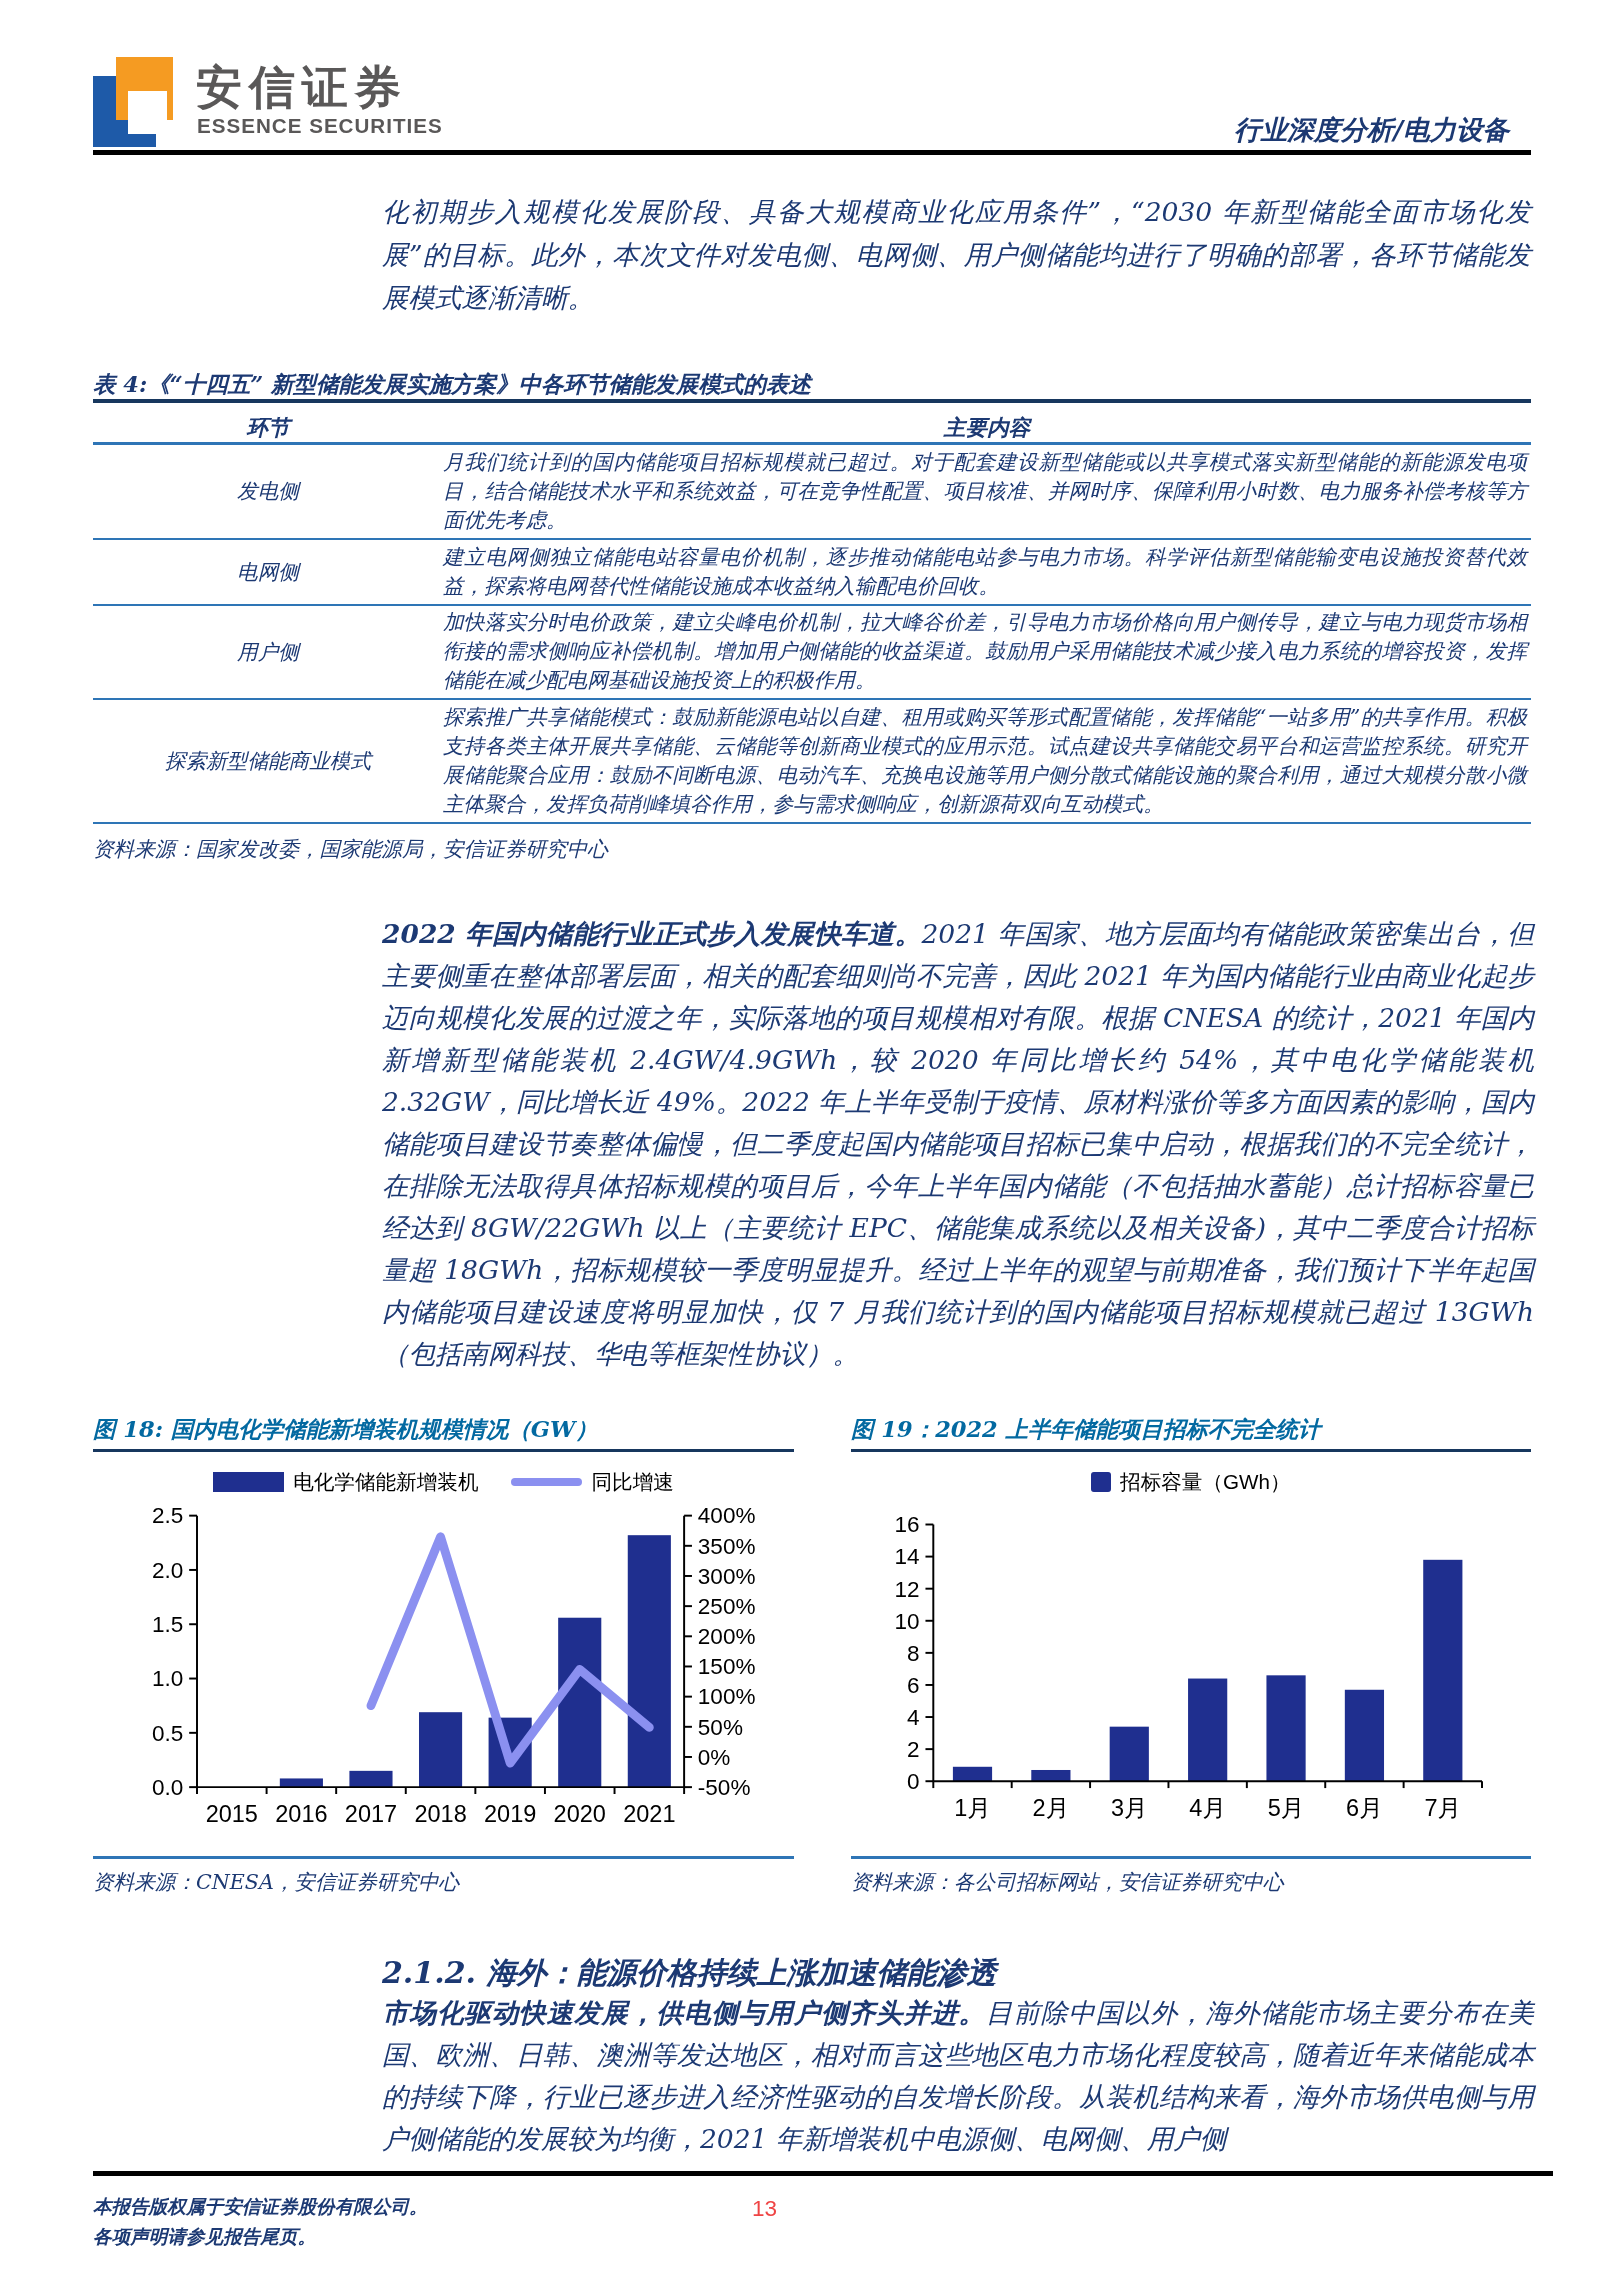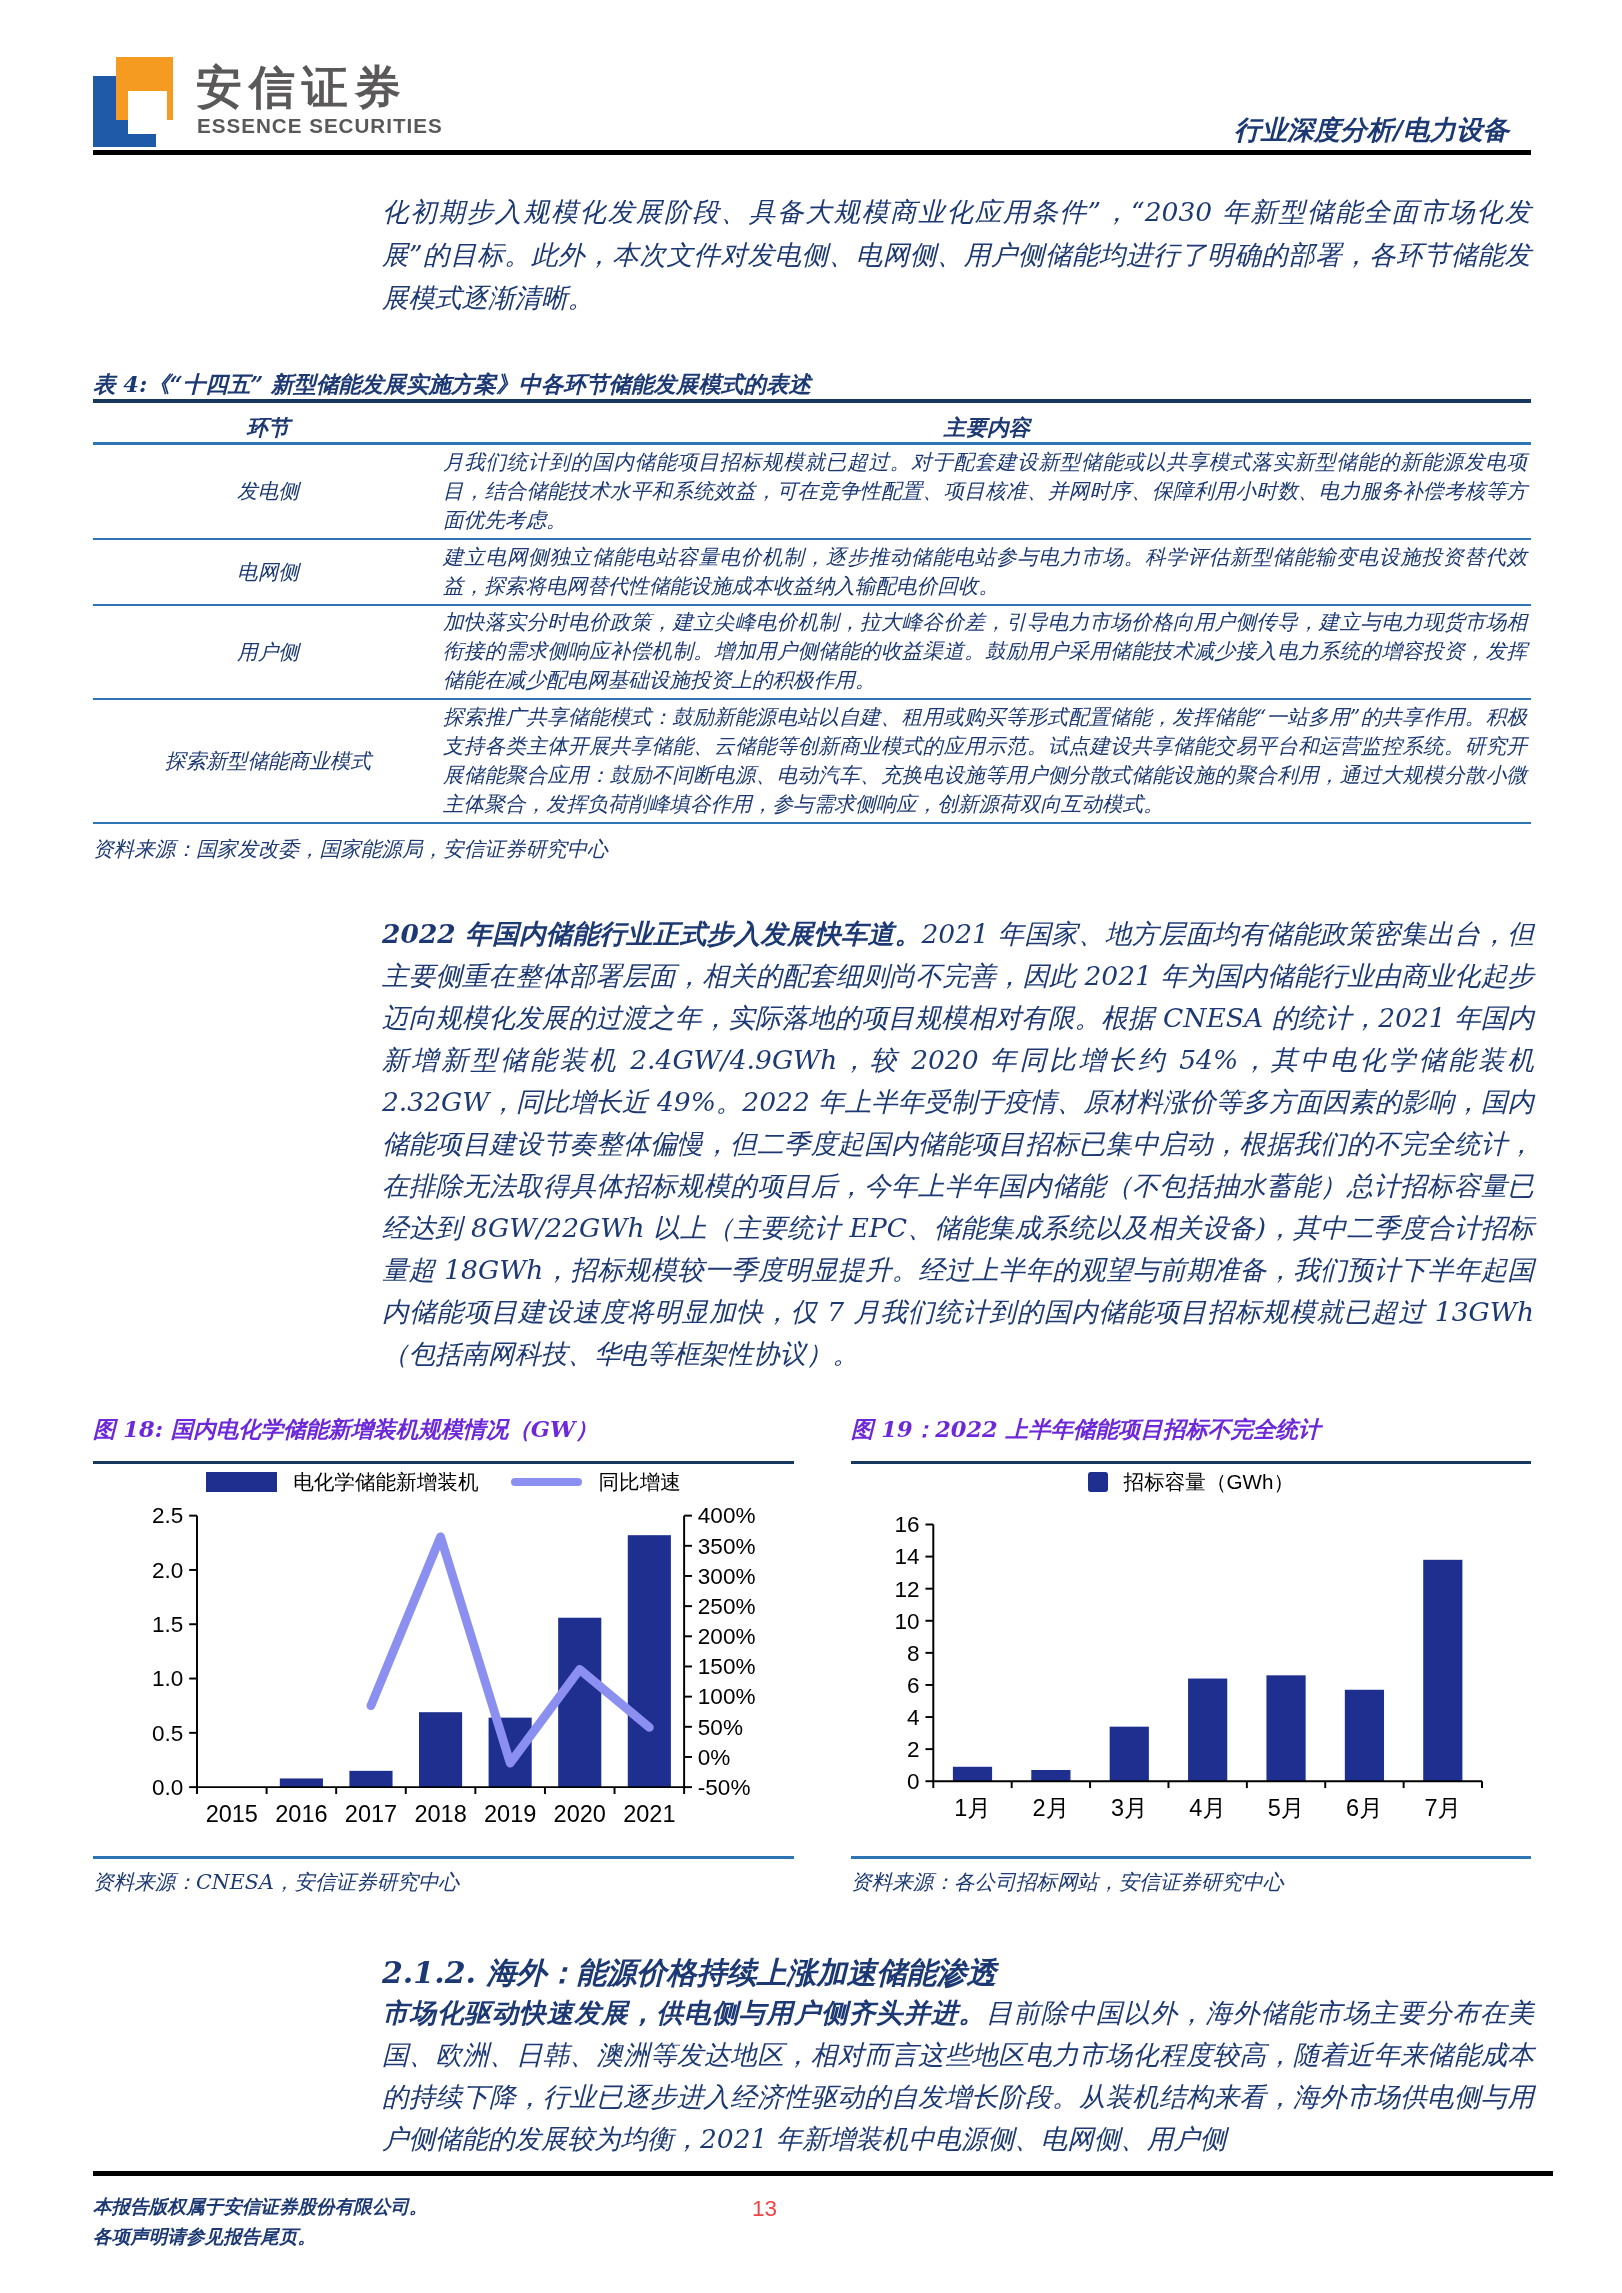--- a/index.html
+++ b/index.html
@@ -28,29 +28,29 @@
   .t4-row:last-child{border-bottom:2.9px solid #2E75B6;}
   .t4-row .c1{width:350px;display:flex;align-items:center;justify-content:center;
         font-size:20.6px;text-align:center;}
   .t4-row .c2{flex:1;font-size:20.6px;line-height:29px;text-align:justify;padding-right:3.9px;}
   .t4-source{position:absolute;left:93px;top:835px;font-size:20.6px;}
   
   .mainpara{position:absolute;left:382px;top:913px;width:1152px;font-size:26.5px;line-height:42px;text-align:justify;}
   .bold{font-weight:bold;}
   
   .fig-title{position:absolute;top:1414px;font-size:22.5px;font-weight:bold;
-        font-family:"DejaVu Serif",serif;font-style:italic;color:#6d28d9;
-        border-bottom:3.9px solid #17375E;padding-bottom:16px;}
+        font-family:"DejaVu Serif",serif;font-style:italic;color:#0369a1;
+        border-bottom:3.9px solid #17375E;padding-bottom:4px;}
   .fig18-title{left:93px;width:701px;}
   .fig19-title{left:851px;width:680px;}
   .legend{position:absolute;top:1468px;display:flex;justify-content:center;align-items:center;gap:9.8px;
         font-size:20.6px;color:#000;}
   .legend18{left:93px;width:701px;gap:33px;}
   .legend19{left:851px;width:680px;}
-  .leg-group{display:flex;align-items:center;gap:16px;}
+  .leg-group{display:flex;align-items:center;gap:9px;}
   .swatch-bar{width:71px;height:19.6px;background:#1F2F8F;}
   .swatch-line{width:71px;height:7.8px;border-radius:3.9px;background:#8B90F0;}
   .swatch-sq{width:19.6px;height:19.6px;border-radius:2.9px;background:#1F2F8F;}
   .figsvg{position:absolute;top:1498px;}
   #fig18-svg{left:93px;}
   #fig19-svg{left:851px;}
   .fig-rule{position:absolute;top:1856px;height:2.9px;background:#2E75B6;}
   .fig18-rule{left:93px;width:701px;}
   .fig19-rule{left:851px;width:680px;}
   .fig-source{position:absolute;top:1868px;font-size:20.6px;}

